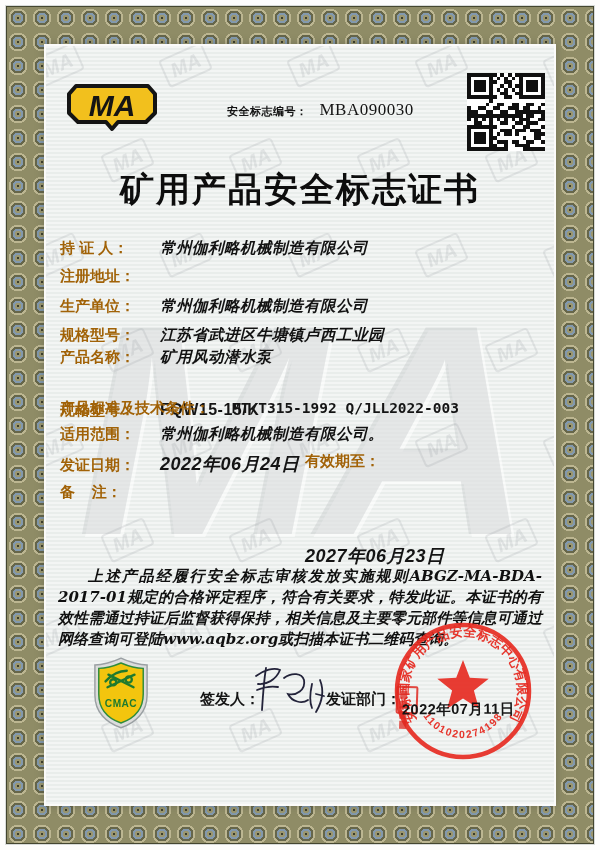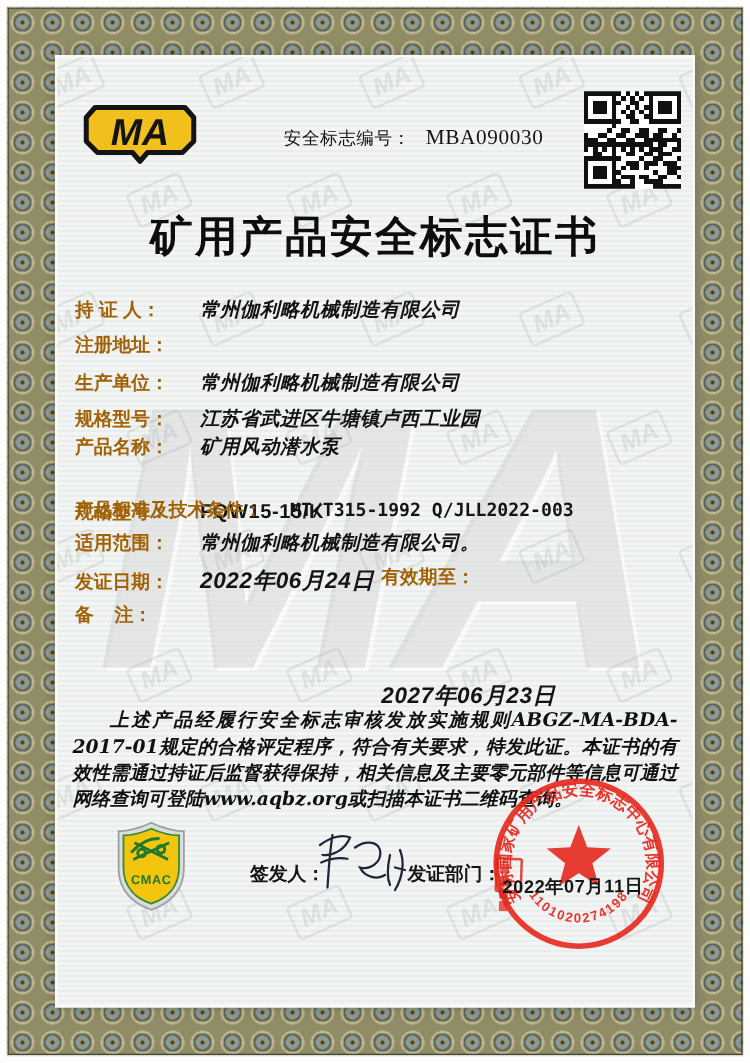--- a/index.html
+++ b/index.html
@@ -39,21 +39,21 @@
     color:rgba(176,181,184,.28);
     text-shadow:3px 3px 0 rgba(255,255,255,.55);
     letter-spacing:-10px;white-space:nowrap;
   }
   
   .content{position:absolute;inset:0;}
   .abs{position:absolute;}
   
   .ma-logo{left:66px;top:82px;width:92px;height:50px;}
   .certno{left:227px;top:100px;display:flex;align-items:baseline;}
-  .certno-label{font-weight:normal;font-size:14px;letter-spacing:.5px;}
+  .certno-label{font-weight:bold;font-size:11px;letter-spacing:.5px;}
   .certno-value{font-family:"Liberation Serif",serif;font-size:17px;margin-left:12px;letter-spacing:.5px;}
   .qr{left:467px;top:73px;width:78px;height:78px;line-height:0;}
   
   .cert-title{left:0;right:0;top:167px;text-align:center;font-size:34px;font-weight:900;letter-spacing:2px;color:#0d0d0d;}
   
   .row{position:absolute;left:60px;display:flex;align-items:baseline;}
   .row-label{font-weight:bold;font-size:15px;white-space:pre;color:#a16207;}
   .lbl-w{width:100px;flex:0 0 100px;}
   .calli{font-family:"DejaVu Serif",serif;font-style:italic;font-weight:bold;font-size:15.5px;color:#121212;letter-spacing:.5px;}
   .model{font-weight:bold;font-size:16px;letter-spacing:.5px;margin-top:28px;}

